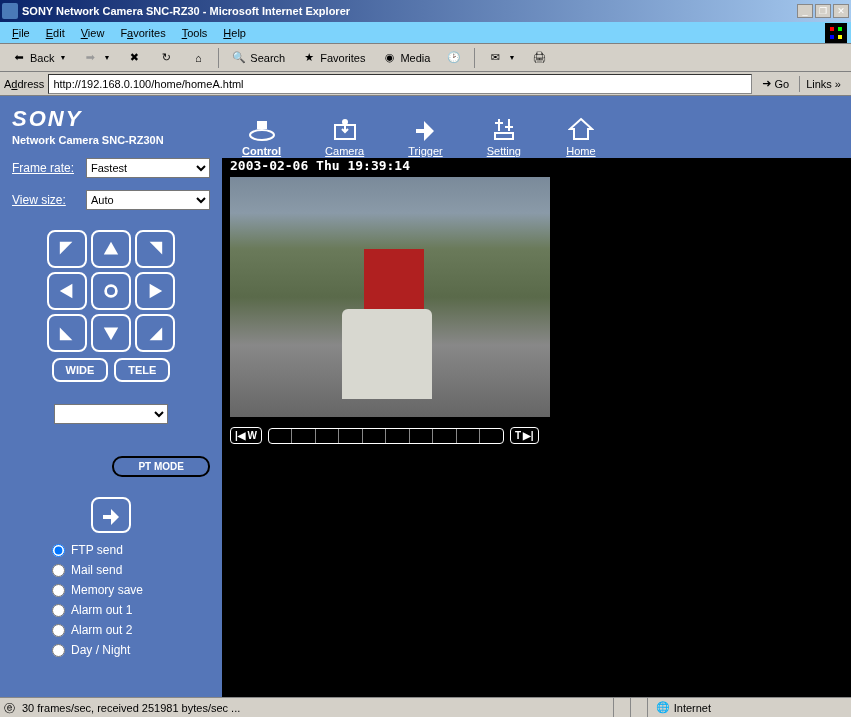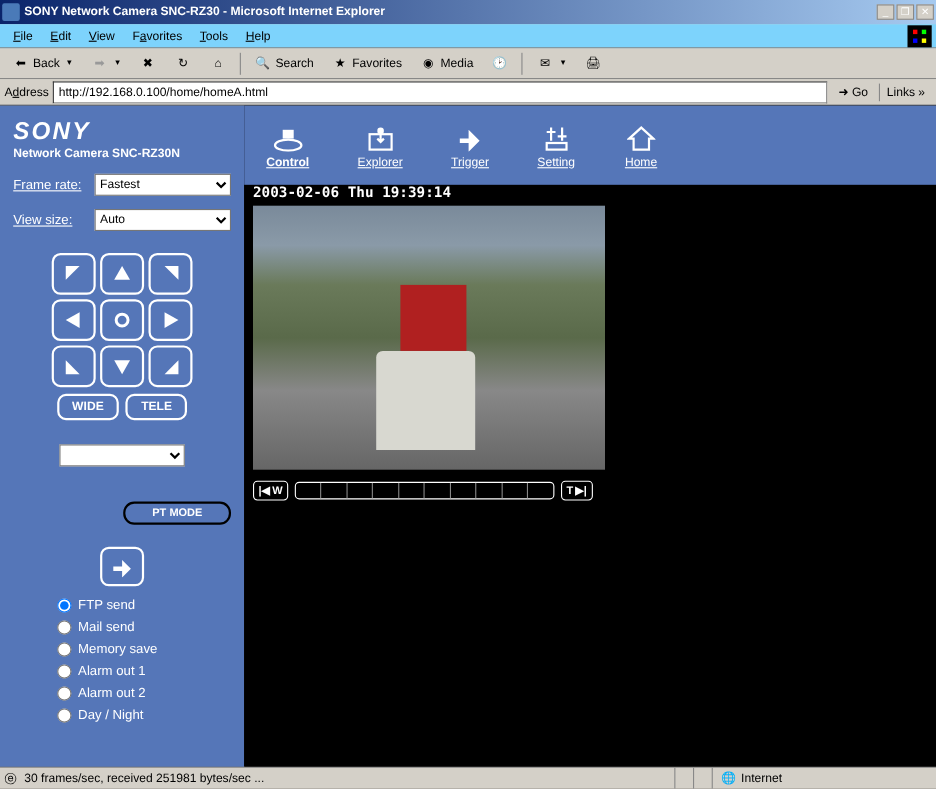--- a/index.html
+++ b/index.html
@@ -54,21 +54,21 @@
 
 .send-icon-row { display: flex; justify-content: center; margin-top: 20px; }
 .send-btn { border: 2px solid white; border-radius: 8px; background: #5576b8; width: 40px; height: 36px; display: flex; align-items: center; justify-content: center; cursor: pointer; }
 
 .radio-list { margin-top: 10px; padding-left: 40px; }
 .radio-item { display: flex; align-items: center; gap: 6px; margin: 6px 0; font-size: 12px; }
 .radio-item input { cursor: pointer; }
 
 .main { flex: 1; background: #000; }
 
-.navtabs { background: #5576b8; height: 72px; display: flex; align-items: flex-start; padding: 16px 20px; gap: 44px; }
+.navtabs { background: #5576b8; height: 62px; display: flex; align-items: flex-end; padding: 1px 20px; gap: 44px; }
 .navtab { display: flex; flex-direction: column; align-items: center; gap: 2px; cursor: pointer; color: white; }
 .navtab-icon { width: 32px; height: 28px; display: flex; align-items: center; justify-content: center; }
 .navtab-label { font-size: 11px; text-decoration: underline; }
 .navtab.active .navtab-label { font-weight: bold; }
 
 .video-area { padding: 0 8px; }
 .timestamp { color: white; font-size: 13px; font-weight: bold; margin-bottom: 4px; font-family: monospace; }
 .video-frame { width: 320px; height: 240px; background: linear-gradient(to bottom, #7a8a9a 0%, #8a9aa8 15%, #6a7a5a 30%, #5a6a4a 50%, #888 70%, #666 100%); position: relative; overflow: hidden; }
 .video-frame::before { content: ''; position: absolute; left: 42%; top: 30%; width: 60px; height: 60px; background: #b02020; }
 .video-frame::after { content: ''; position: absolute; left: 35%; top: 55%; width: 90px; height: 90px; background: #d8d8d0; border-radius: 6px 6px 0 0; }
@@ -293,21 +293,21 @@
         <div class="navtab-label">Control</div>
       </div>
       <div class="navtab">
         <div class="navtab-icon">
             <svg width="26" height="24" viewBox="0 0 26 24">
               <rect x="3" y="8" width="20" height="14" fill="none" stroke="white" stroke-width="2"></rect>
               <circle cx="13" cy="5" r="3" fill="white"></circle>
               <path d="M13,8 L13,15 M10,12 L13,15 L16,12" stroke="white" stroke-width="2" fill="none"></path>
             </svg>
           </div>
-        <div class="navtab-label">Explorer</div>
+        <div class="navtab-label">Camera</div>
       </div>
       <div class="navtab">
         <div class="navtab-icon">
             <svg width="26" height="24" viewBox="0 0 26 24">
               <path d="M4,12 L12,12 L12,4 L22,14 L12,24 L12,16 L4,16 Z" fill="white"></path>
             </svg>
           </div>
         <div class="navtab-label">Trigger</div>
       </div>
       <div class="navtab">

